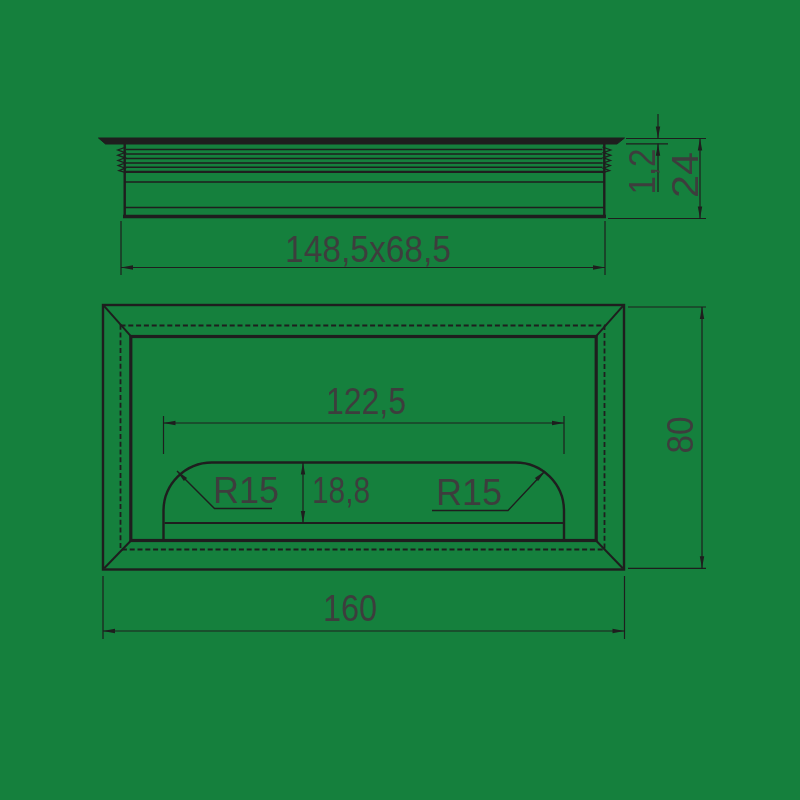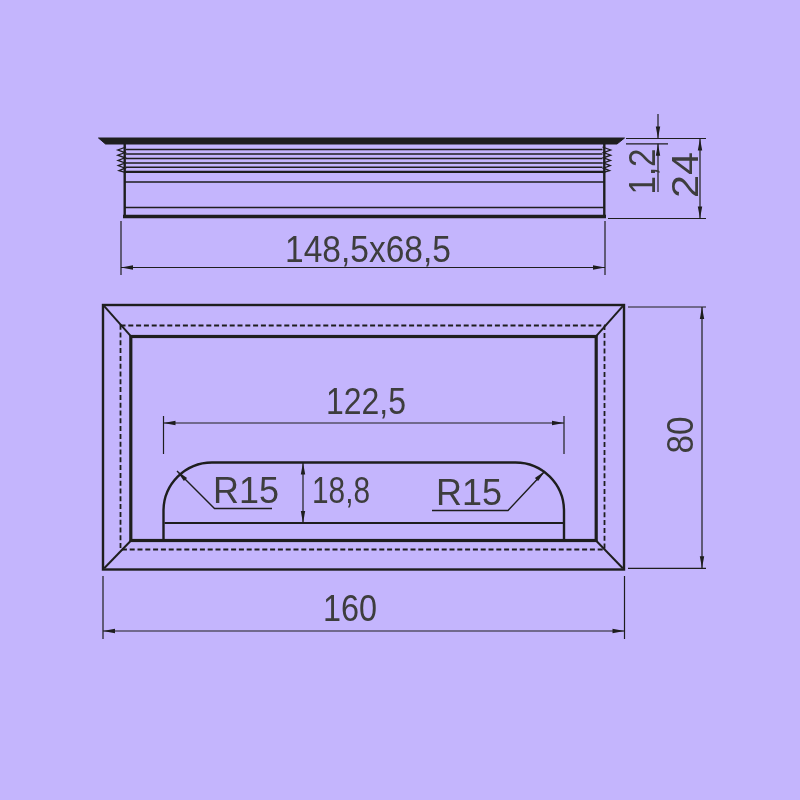--- a/index.html
+++ b/index.html
@@ -1,16 +1,16 @@
 <!DOCTYPE html>
 <html><head>
 <meta charset="utf-8">
 <style>
   html,body{margin:0;padding:0;background:#ffffff;}
-  .canvas{position:relative;width:800px;height:800px;background:#c4b5fd;overflow:hidden;}
+  .canvas{position:relative;width:800px;height:800px;background:#15803d;overflow:hidden;}
   svg{position:absolute;left:0;top:0;color:#1e1e1e;}
   svg text{font-family:"Liberation Sans", sans-serif;font-size:37px;}
   .dimtext{fill:#3d3d3d;}
 </style>
 </head>
 <body>
 
 <div class="canvas">
 <svg width="800" height="800" viewBox="0 0 800 800" color="#1e1e1e">
 

